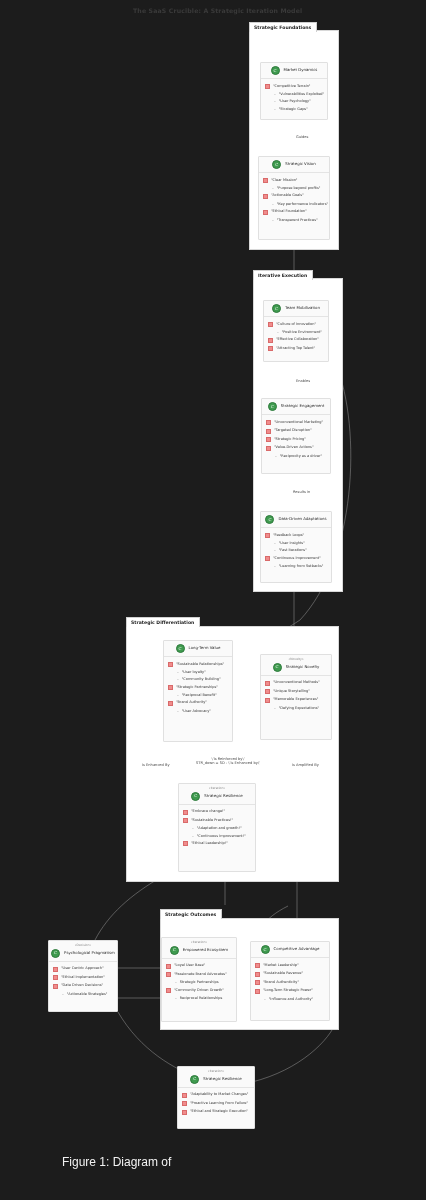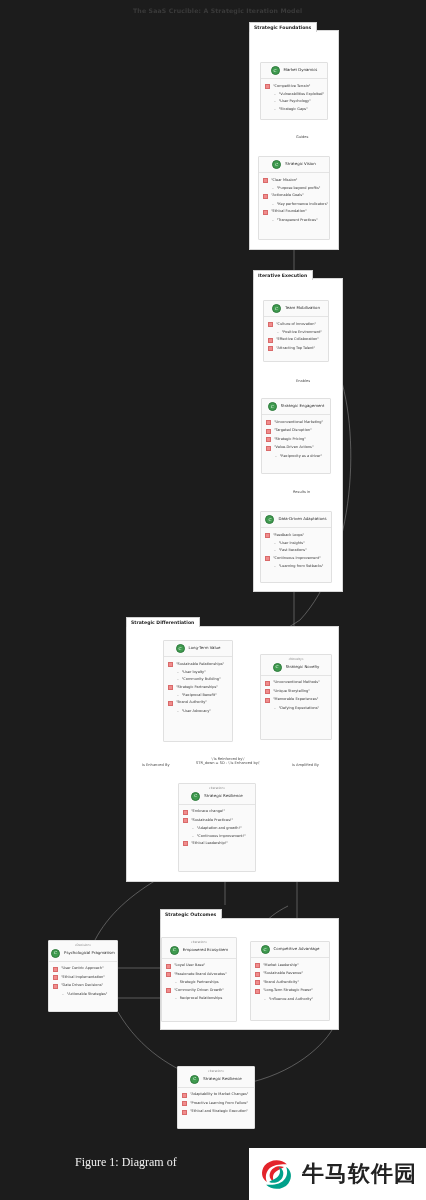--- a/index.html
+++ b/index.html
@@ -40,22 +40,22 @@
 
   
   svg.edges{position:absolute;left:0;top:0;width:426px;height:1200px;
             pointer-events:none;overflow:visible;}
   .edge{fill:none;stroke:#9a9a9a;stroke-width:.5;}
   .edge-lbl{position:absolute;font-size:3.6px;color:#4a4a4a;white-space:nowrap;
             line-height:1.25;}
   .edge-lbl.two{text-align:center;}
 
   
-  .caption{position:absolute;left:75px;top:1155px;font-size:12px;color:#f2f2f2;
-           font-family:Liberation Serif, serif;white-space:nowrap;}
+  .caption{position:absolute;left:62px;top:1155px;font-size:12px;color:#f2f2f2;
+           font-family:Liberation Sans, sans-serif;white-space:nowrap;}
 
   
   .wm{position:absolute;left:249px;top:1148px;width:177px;height:52px;
       background:#fff;display:flex;align-items:center;gap:7px;padding-left:9px;
       box-sizing:border-box;}
   .wm-logo{width:37px;height:37px;flex:none;}
   .wm-text{font-size:22px;font-weight:bold;color:#222;letter-spacing:1px;
            font-family:"DejaVu Sans",sans-serif;}
 </style>
 </head>
@@ -489,23 +489,14 @@
         </div>
       <div class="attr">
           <span class="vis"></span>
           <span>"Ethical and Strategic Execution"</span>
         </div>
     </div>
   </div>
 
   <div class="caption">Figure 1: Diagram of</div>
 
-  <div class="wm">
-    <svg class="wm-logo" viewBox="0 0 100 100">
-      <path d="M78,22 C62,6 32,8 18,26 C6,42 10,62 24,70 C18,56 22,40 34,31 C46,22 64,22 78,22 Z" fill="#e3242b"></path>
-      <path d="M70,30 C56,24 40,30 34,42 C28,54 33,66 44,70 C38,60 40,48 49,42 C57,36 66,34 70,30 Z" fill="#e3242b"></path>
-      <path d="M22,78 C38,94 68,92 82,74 C94,58 90,38 76,30 C82,44 78,60 66,69 C54,78 36,78 22,78 Z" fill="#00a08a"></path>
-      <path d="M30,70 C44,76 60,70 66,58 C72,46 67,34 56,30 C62,40 60,52 51,58 C43,64 34,66 30,70 Z" fill="#00a08a"></path>
-    </svg>
-    <span class="wm-text">牛马软件园</span>
-  </div>
 
 </div>
 
 </body></html>

